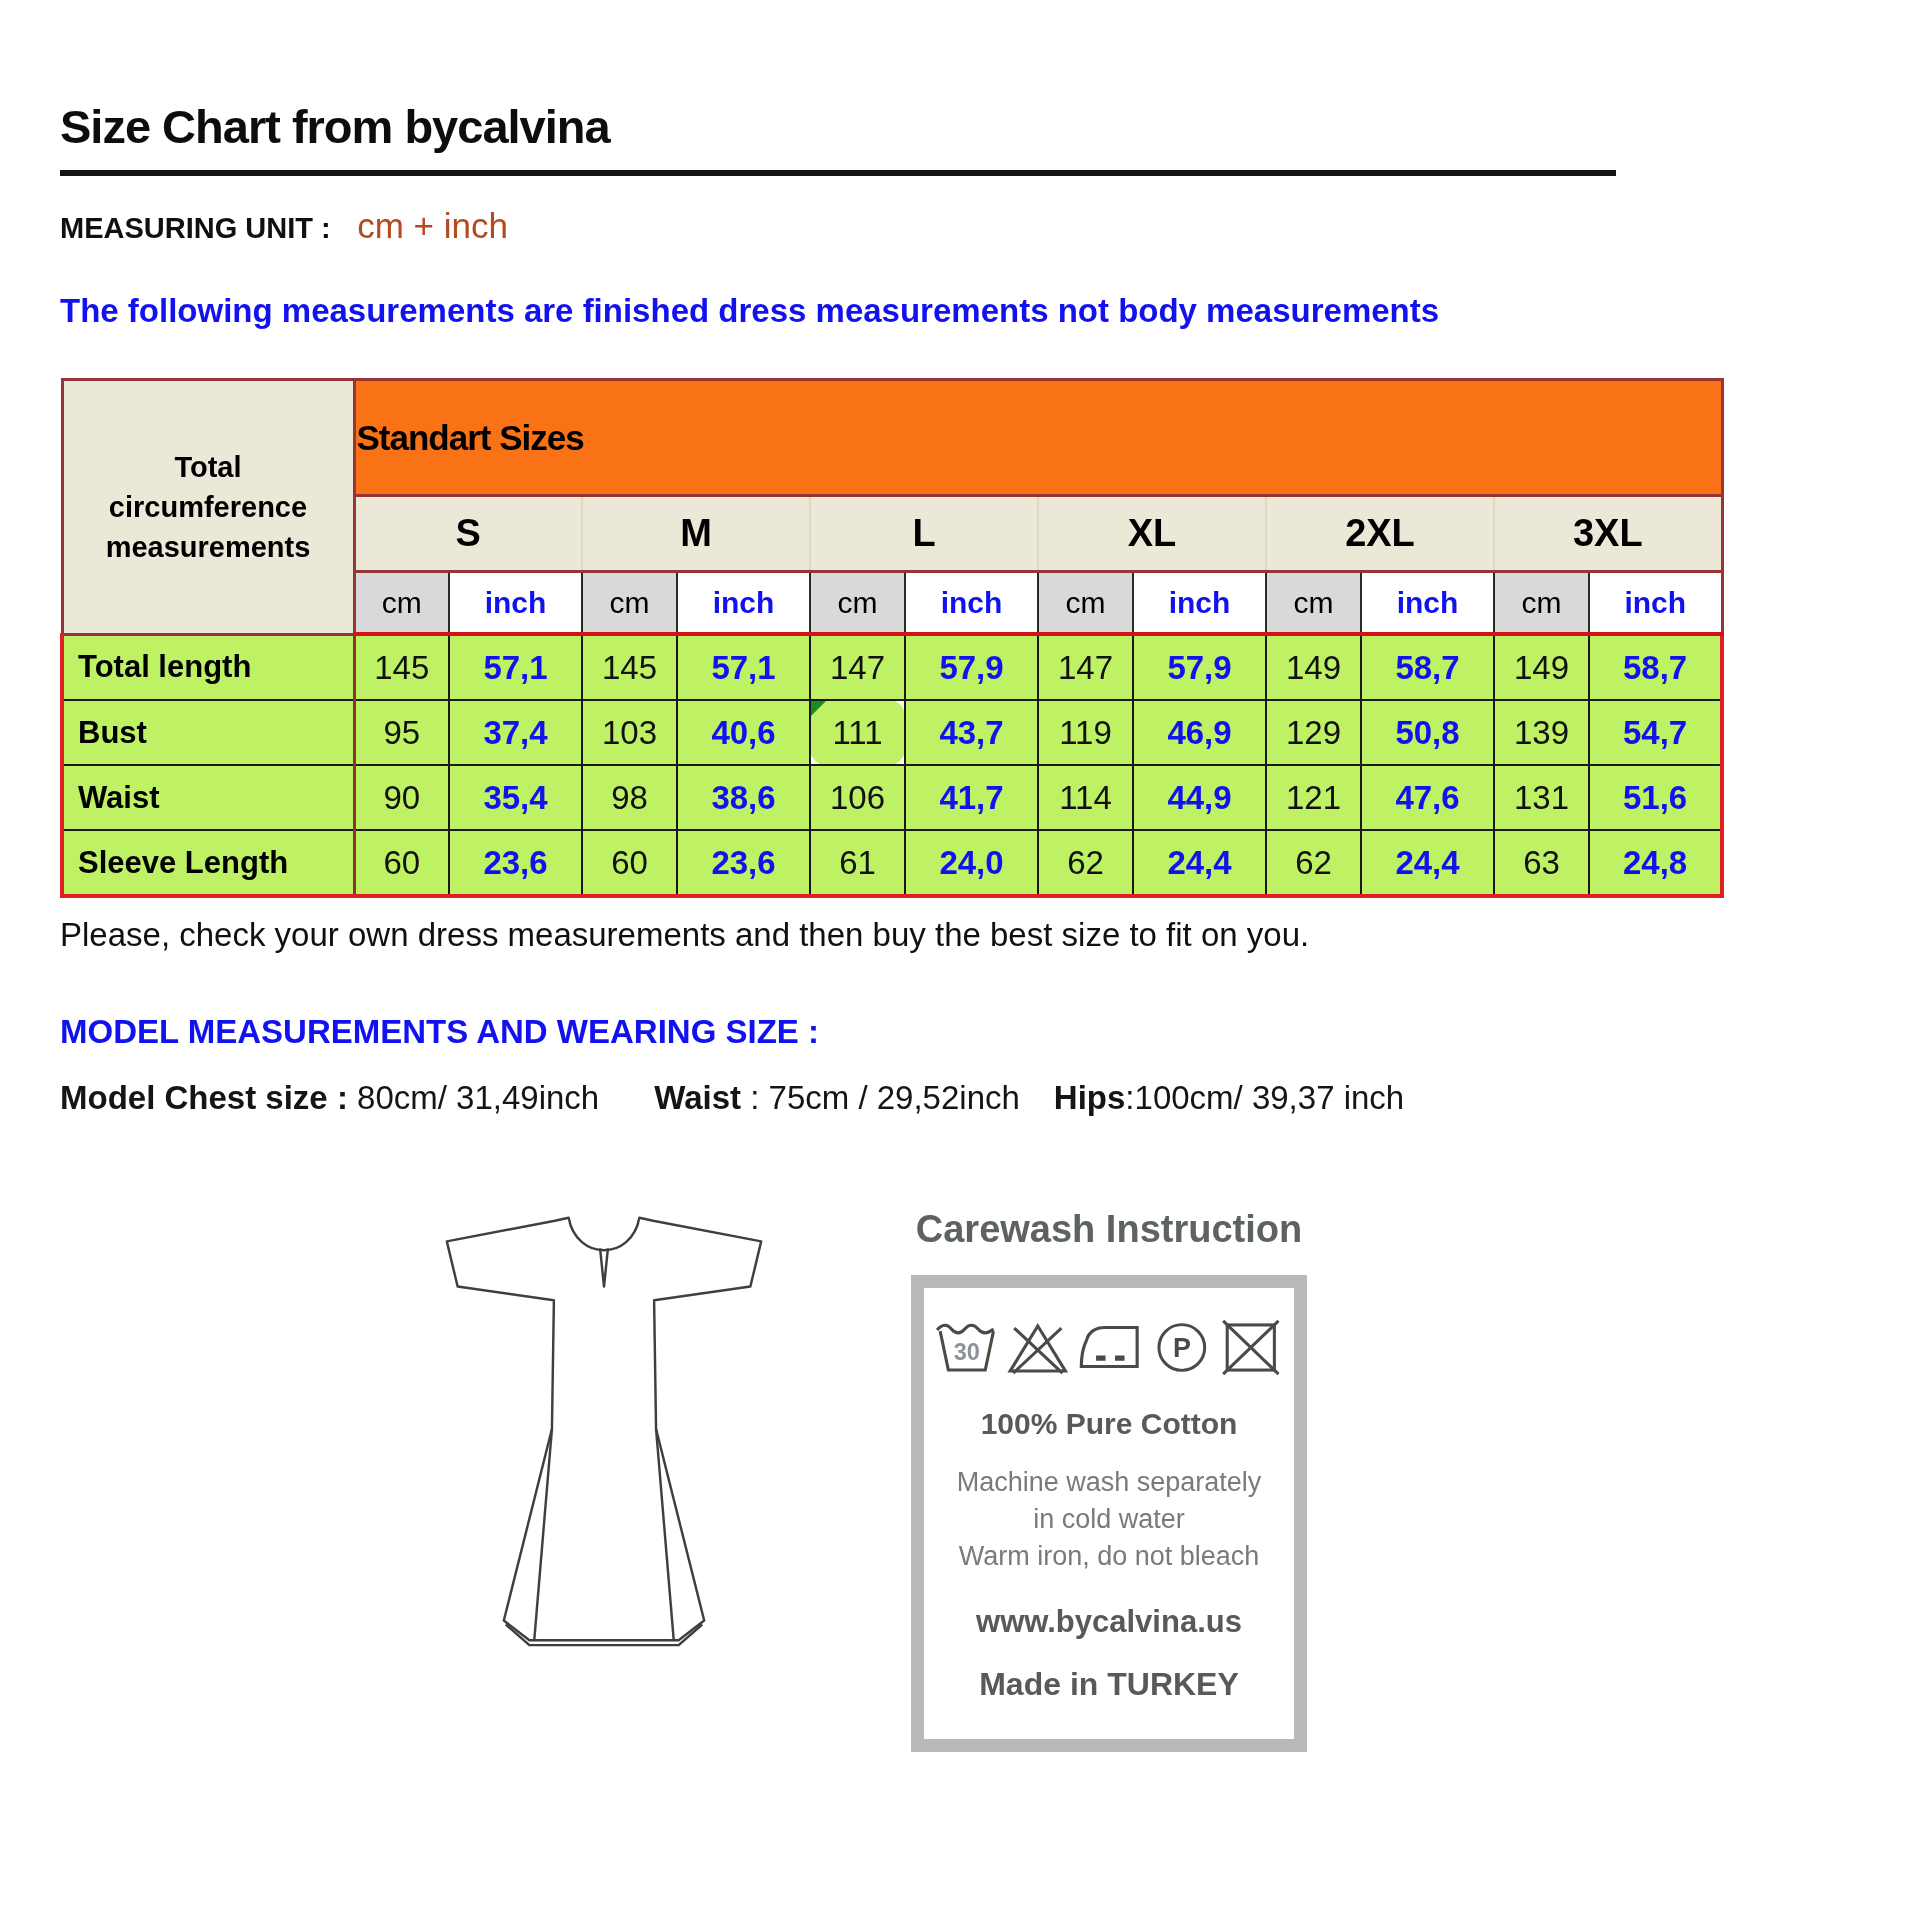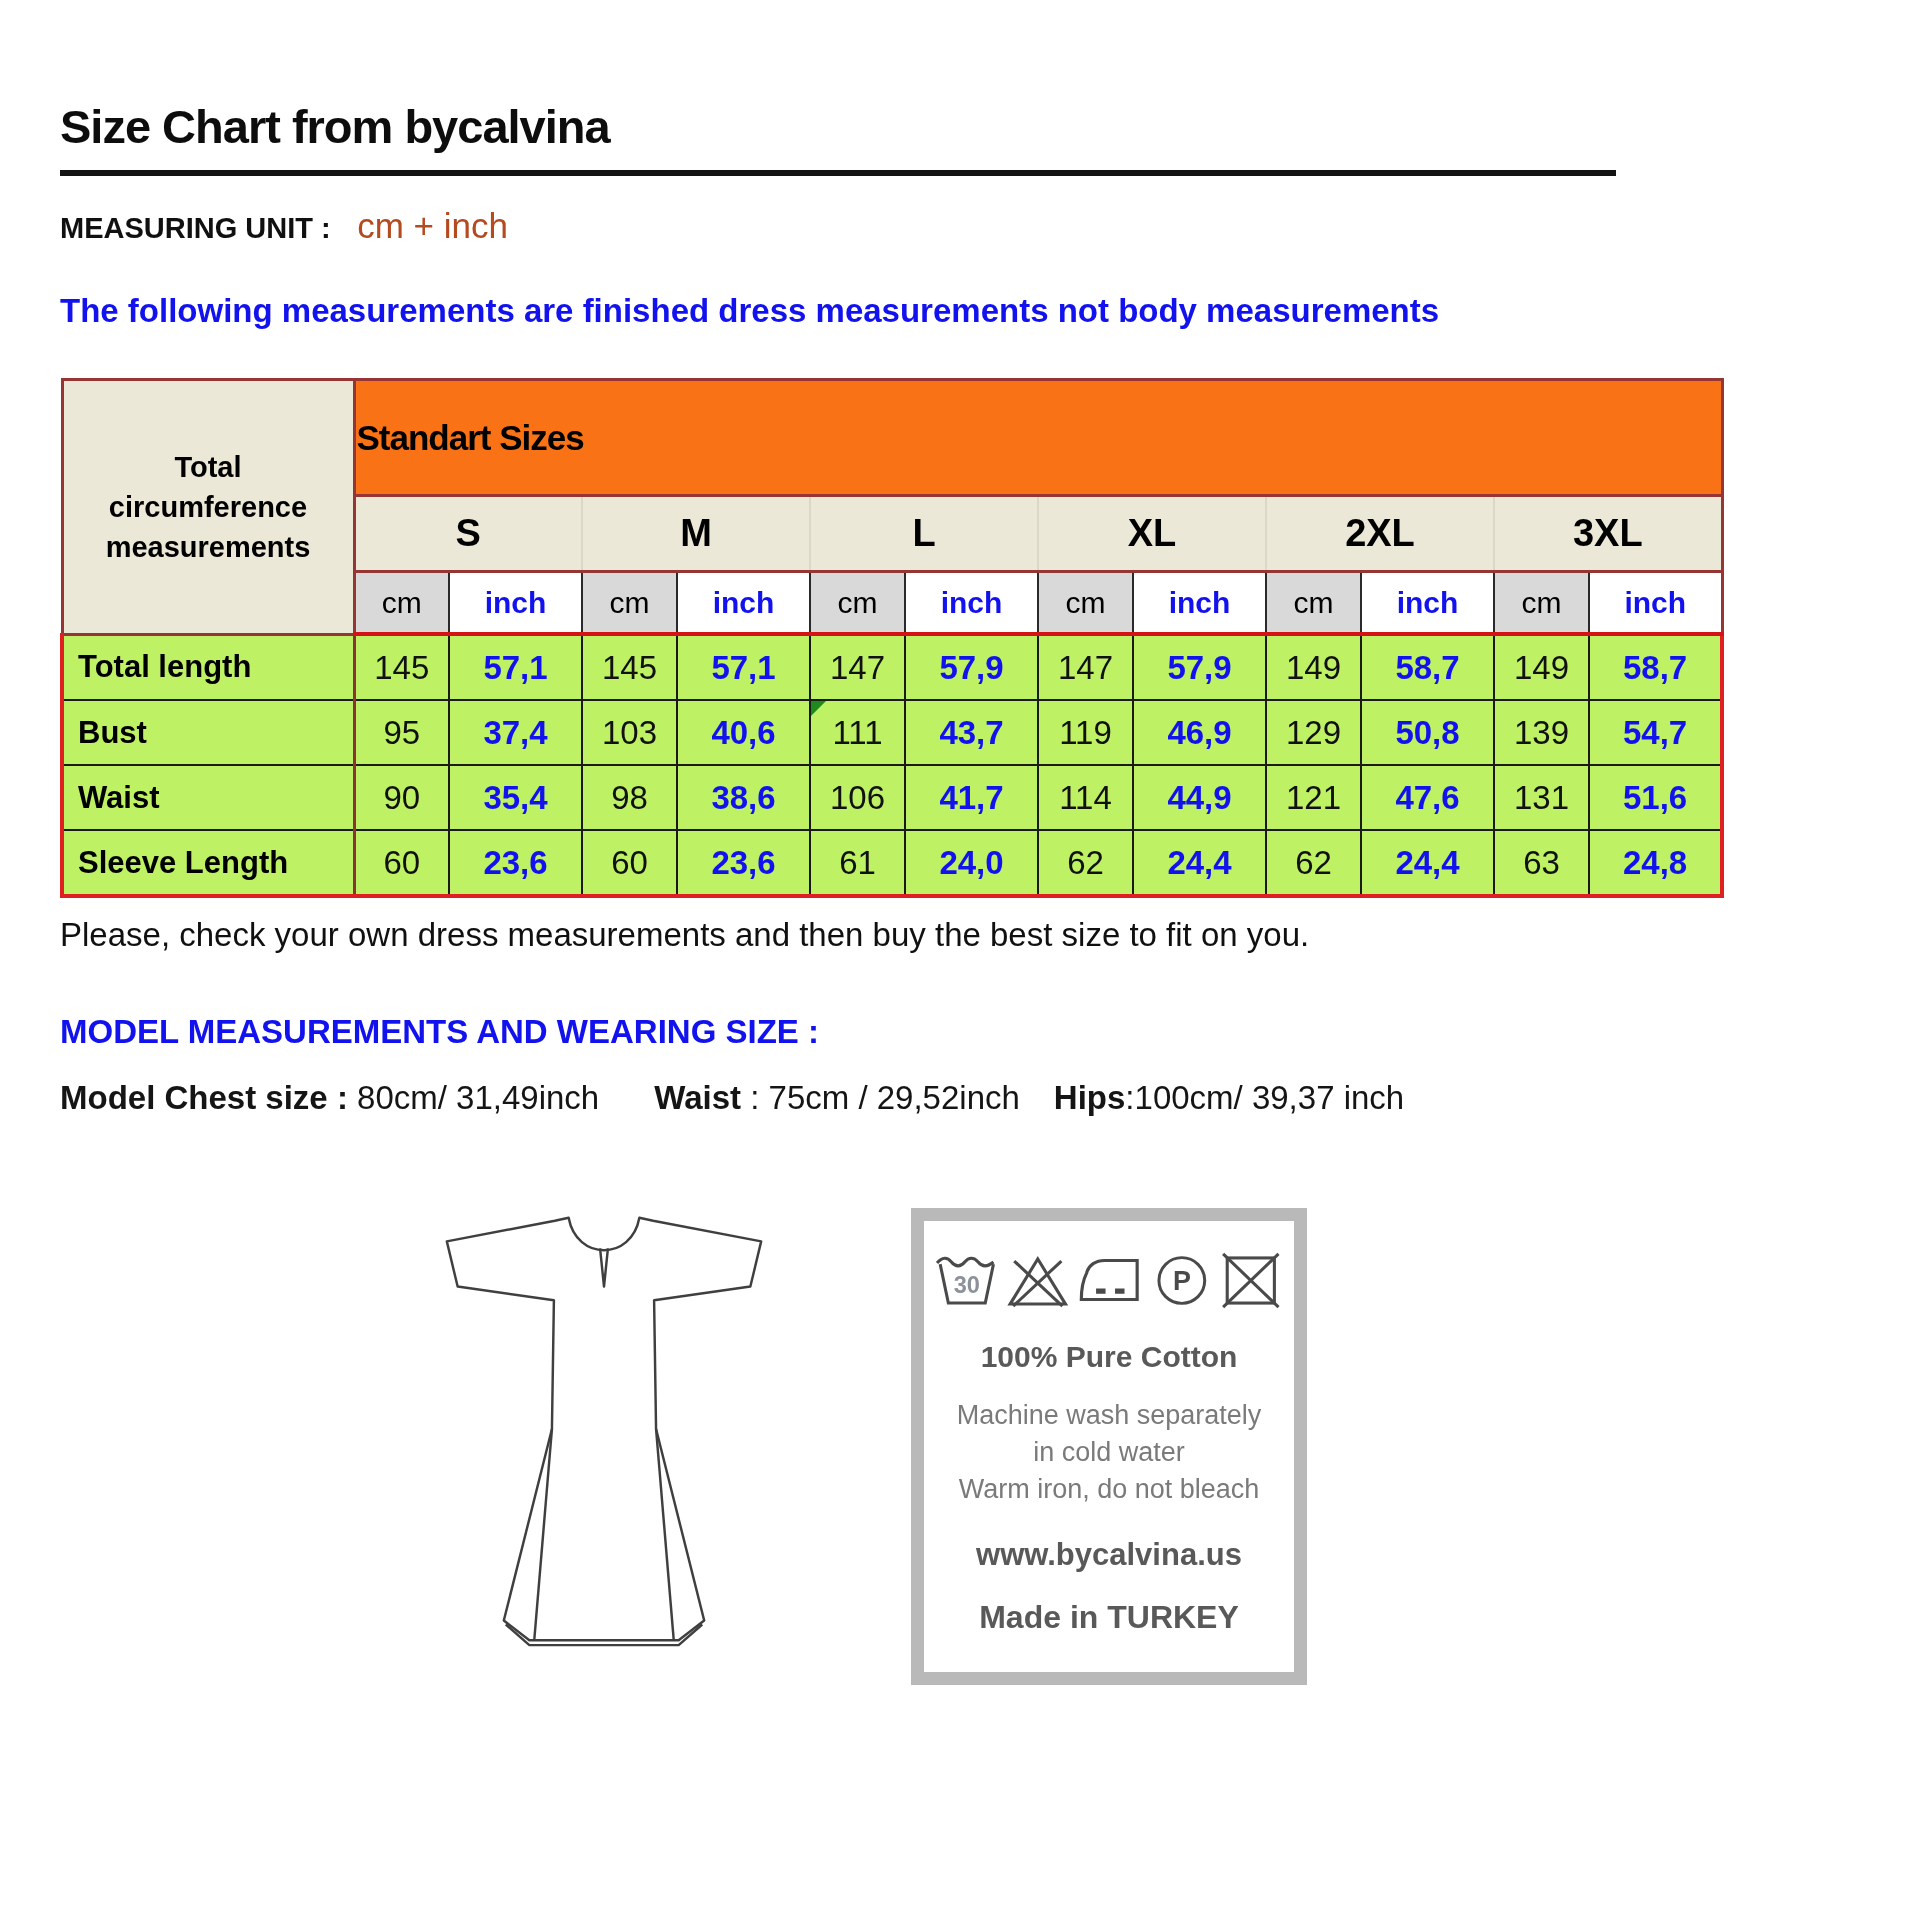--- a/index.html
+++ b/index.html
@@ -34,21 +34,21 @@
            font-size:30px;font-weight:bold;color:#1212ee;height:57px;text-align:center;}
   th.inchh:last-child{border-right:3px solid #963634;}
 
   tbody td{border:2px solid #1a1a1a;height:61px;text-align:center;vertical-align:middle;background:#bef264;}
   td.rowlabel{text-align:left;padding-left:14px;font-weight:bold;font-size:31px;
               border-left:4px solid #e02020;border-right:3px solid #8b3232;}
   td.cm-val{font-size:33px;color:#111;}
   td.inch-val{font-size:33px;font-weight:bold;color:#1212ee;}
   tbody tr:last-child td{border-bottom:4px solid #e02020;}
   tbody td:last-child{border-right:4px solid #e02020;}
-  td.has-marker{position:relative;}
+  td.has-marker{position:relative;border-radius:16px;}
   .marker{position:absolute;top:0;left:0;width:0;height:0;
           border-top:15px solid #1e8a1e;border-right:15px solid transparent;}
 
   .red-note{font-size:33px;font-weight:bold;color:#c00000;margin:34px 0 0 0;}
   .check-note{font-size:33px;font-weight:normal;color:#101010;margin:18px 0 16px 0;}
 
   .model-heading{font-size:33px;font-weight:bold;color:#1212ee;margin:59px 0 0 0;}
   .model-line{font-size:33px;font-weight:bold;margin:26px 0 0 0;color:#101010;}
   .model-line .red{color:#c00000;}
   .chest-line{font-size:33px;margin:28px 0 0 0;color:#151515;}
@@ -209,20 +209,21 @@
           <path d="M132,10 L118,13 L8,34 L19,80 L117,94 L115,225 L66,420 L92,440 L244,440 L270,420 L221,225 L219,94 L317,80 L328,34 L218,13 L204,10 C196,54 140,54 132,10 Z"></path>
           <path fill="none" d="M164,41 L168,80 L172,41"></path>
           <path fill="none" d="M115,225 L97,440"></path>
           <path fill="none" d="M221,225 L239,440"></path>
           <path fill="none" d="M68,424 L92,445 L244,445 L268,424"></path>
         </g>
       </svg>
     </div>
 
     <div class="care-wrap">
+      <h2 class="care-title">Carewash Instruction</h2>
       <div class="care-box">
         <div class="symbols">
           <svg class="care-icon" width="67" height="59" viewBox="0 0 64 56">
             <path d="M3,11 C8,5 13,5 17,10 C21,15 26,15 30,10 C34,5 39,5 43,10 C47,15 52,15 58,10"></path>
             <path d="M6,12 L14,50 L50,50 L58,12"></path>
             <text x="32" y="40" font-size="23" font-weight="bold" fill="#8c919c" text-anchor="middle">30</text>
           </svg>
           <svg class="care-icon" width="67" height="59" viewBox="0 0 64 56">
             <path d="M32,7 L59,51 L5,51 Z"></path>
             <path d="M9,9 L56,53 M55,9 L8,53"></path>

